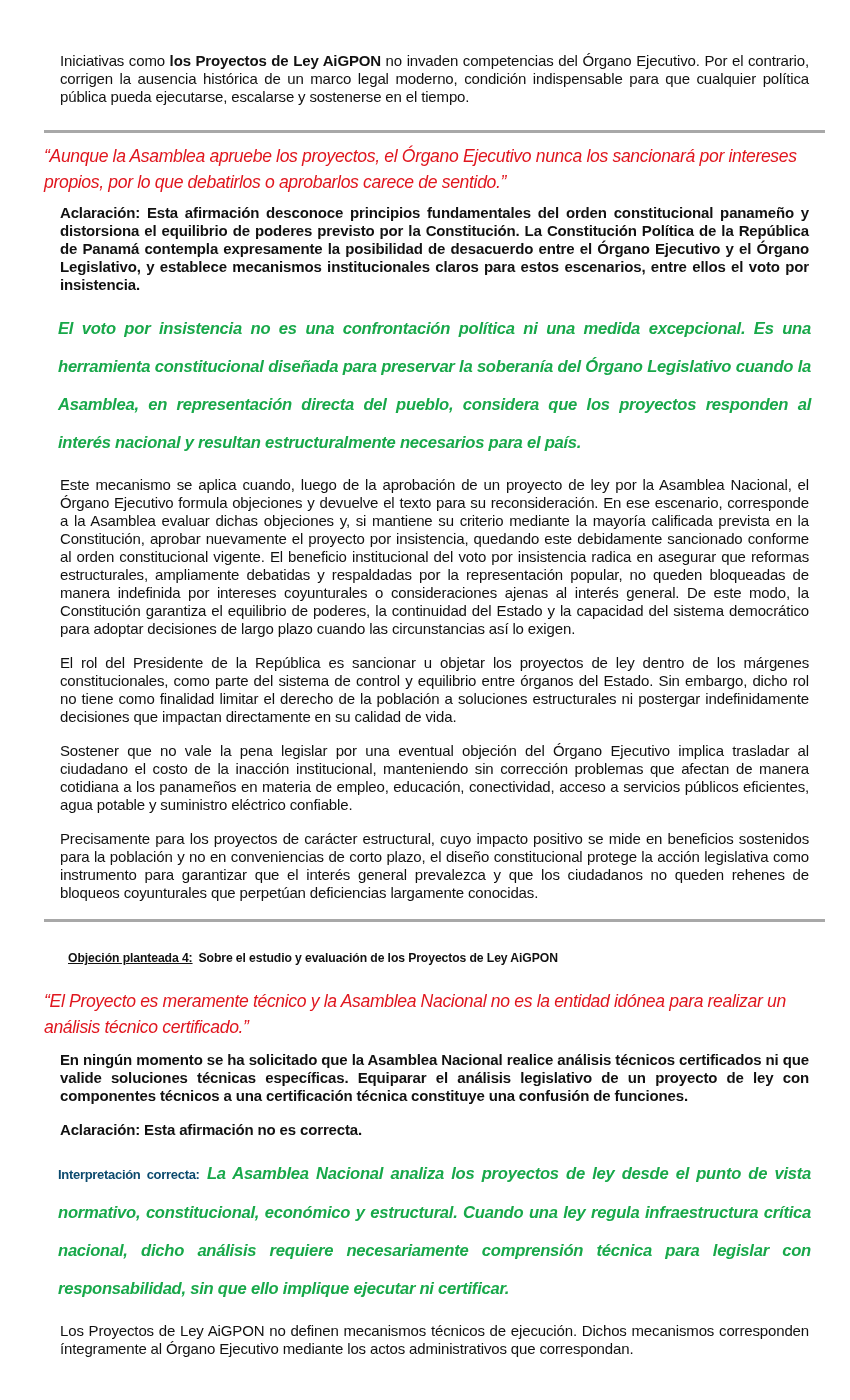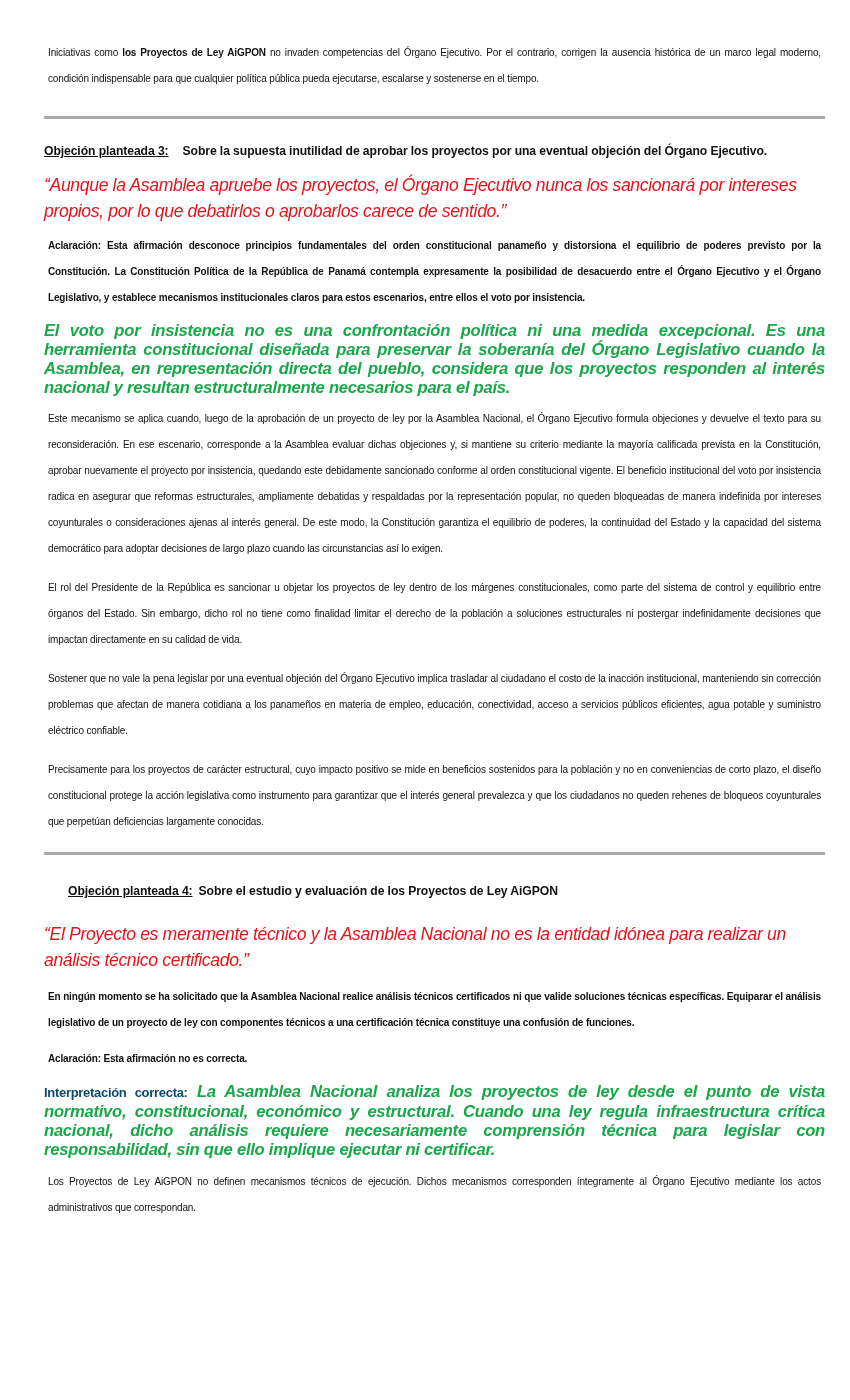--- a/index.html
+++ b/index.html
@@ -10,24 +10,24 @@
       font-family: "Liberation Sans", sans-serif;
       color: #111111;
     }
     .page {
       position: relative;
       padding: 0 25px 0 44px;
       box-sizing: border-box;
       width: 850px;
     }
     .p {
-      font-size: 10px;
-      line-height: 26px;
+      font-size: 15px;
+      line-height: 18px;
       text-align: justify;
-      margin: 4px;
+      margin: 16px;
       letter-spacing: -0.15px;
     }
     .bold { font-weight: bold; }
     .sep {
       height: 3px;
       background: #a8a8a8;
       margin: 0;
     }
     .objhead {
       font-size: 12.2px;
@@ -45,47 +45,43 @@
       font-size: 17.6px;
       line-height: 26px;
       margin: 0;
       letter-spacing: -0.35px;
     }
     .quote-green {
       color: #18a84a;
       font-style: italic;
       font-weight: bold;
       font-size: 16.6px;
-      line-height: 19px;
+      line-height: 38px;
       text-align: justify;
-      margin: 0;
+      margin: 14px;
       letter-spacing: -0.25px;
     }
     .interp-lbl {
       font-weight: bold;
       font-style: normal;
       font-size: 13px;
       color: #0c4a6e;
       letter-spacing: -0.3px;
     }
   </style>
 </head>
 <body>
 
 <div class="page">
 
   <p class="p" style="padding-top:36px;"><span>Iniciativas como </span><span class="bold">los Proyectos de Ley AiGPON</span><span> no invaden competencias del Órgano Ejecutivo. Por el contrario, corrigen la ausencia histórica de un marco legal moderno, condición indispensable para que cualquier política pública pueda ejecutarse, escalarse y sostenerse en el tiempo.</span></p>
 
 
   <div class="sep" style="margin-top:24px;"></div>
 
-  <div class="objhead" style="margin-top:22px;">
-    <span class="lbl">Objeción planteada 3:</span>
-    <span class="txt">Sobre la supuesta inutilidad de aprobar los proyectos por una eventual objeción del Órgano Ejecutivo.</span>
-  </div>
 
   <p class="quote-red" style="margin-top:10px;">“Aunque la Asamblea apruebe los proyectos, el Órgano Ejecutivo nunca los sancionará por intereses propios, por lo que debatirlos o aprobarlos carece de sentido.”</p>
 
   <p class="p bold" style="margin-top:9px;">Aclaración: Esta afirmación desconoce principios fundamentales del orden constitucional panameño y distorsiona el equilibrio de poderes previsto por la Constitución. La Constitución Política de la República de Panamá contempla expresamente la posibilidad de desacuerdo entre el Órgano Ejecutivo y el Órgano Legislativo, y establece mecanismos institucionales claros para estos escenarios, entre ellos el voto por insistencia.</p>
 
   <p class="quote-green" style="margin-top:10px;">El voto por insistencia no es una confrontación política ni una medida excepcional. Es una herramienta constitucional diseñada para preservar la soberanía del Órgano Legislativo cuando la Asamblea, en representación directa del pueblo, considera que los proyectos responden al interés nacional y resultan estructuralmente necesarios para el país.</p>
 
   <p class="p" style="margin-top:9px;">Este mecanismo se aplica cuando, luego de la aprobación de un proyecto de ley por la Asamblea Nacional, el Órgano Ejecutivo formula objeciones y devuelve el texto para su reconsideración. En ese escenario, corresponde a la Asamblea evaluar dichas objeciones y, si mantiene su criterio mediante la mayoría calificada prevista en la Constitución, aprobar nuevamente el proyecto por insistencia, quedando este debidamente sancionado conforme al orden constitucional vigente. El beneficio institucional del voto por insistencia radica en asegurar que reformas estructurales, ampliamente debatidas y respaldadas por la representación popular, no queden bloqueadas de manera indefinida por intereses coyunturales o consideraciones ajenas al interés general. De este modo, la Constitución garantiza el equilibrio de poderes, la continuidad del Estado y la capacidad del sistema democrático para adoptar decisiones de largo plazo cuando las circunstancias así lo exigen.</p>
   <p class="p" style="margin-top:13px;">El rol del Presidente de la República es sancionar u objetar los proyectos de ley dentro de los márgenes constitucionales, como parte del sistema de control y equilibrio entre órganos del Estado. Sin embargo, dicho rol no tiene como finalidad limitar el derecho de la población a soluciones estructurales ni postergar indefinidamente decisiones que impactan directamente en su calidad de vida.</p>
   <p class="p" style="margin-top:13px;">Sostener que no vale la pena legislar por una eventual objeción del Órgano Ejecutivo implica trasladar al ciudadano el costo de la inacción institucional, manteniendo sin corrección problemas que afectan de manera cotidiana a los panameños en materia de empleo, educación, conectividad, acceso a servicios públicos eficientes, agua potable y suministro eléctrico confiable.</p>

